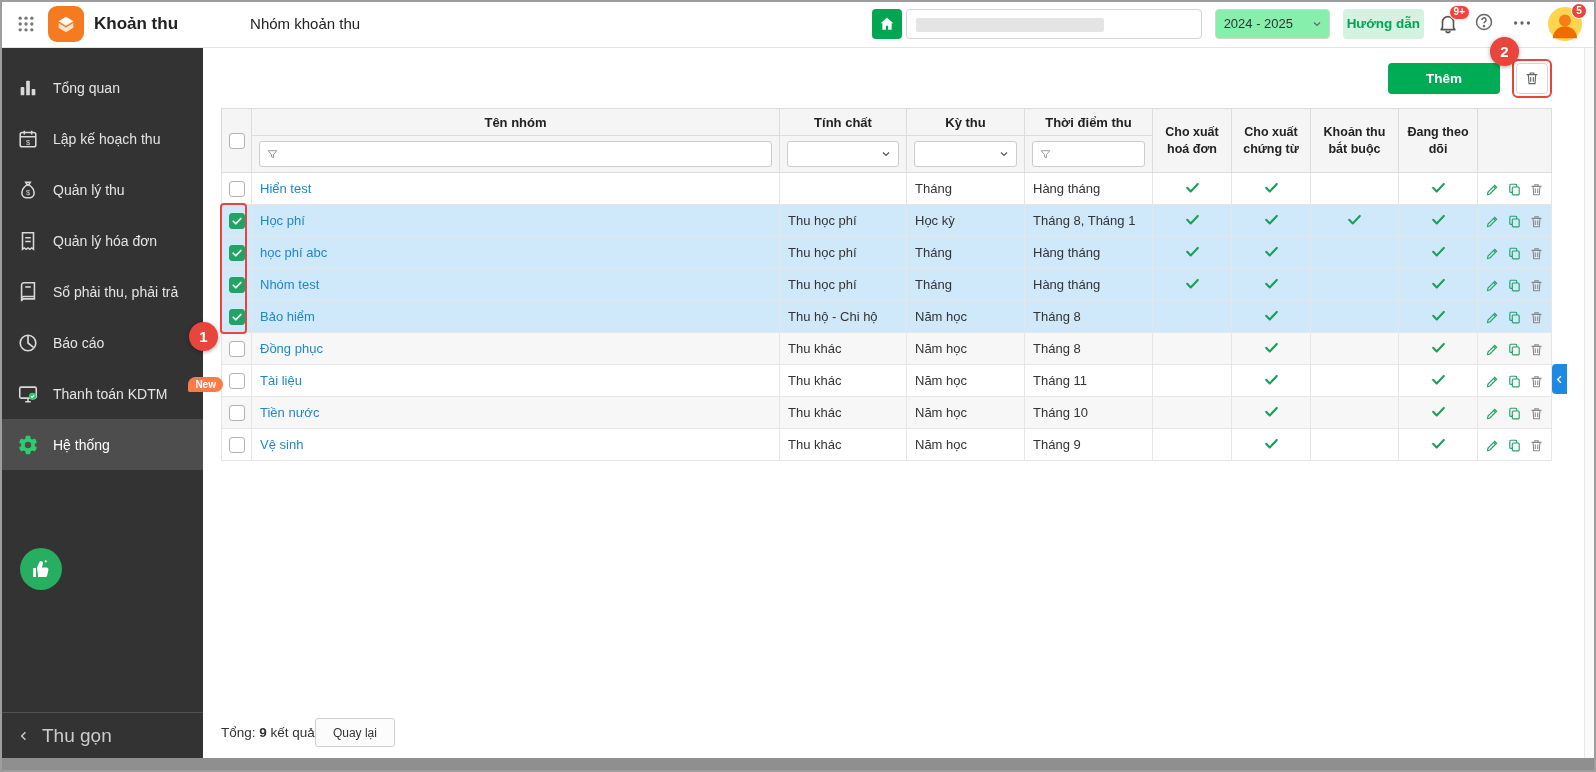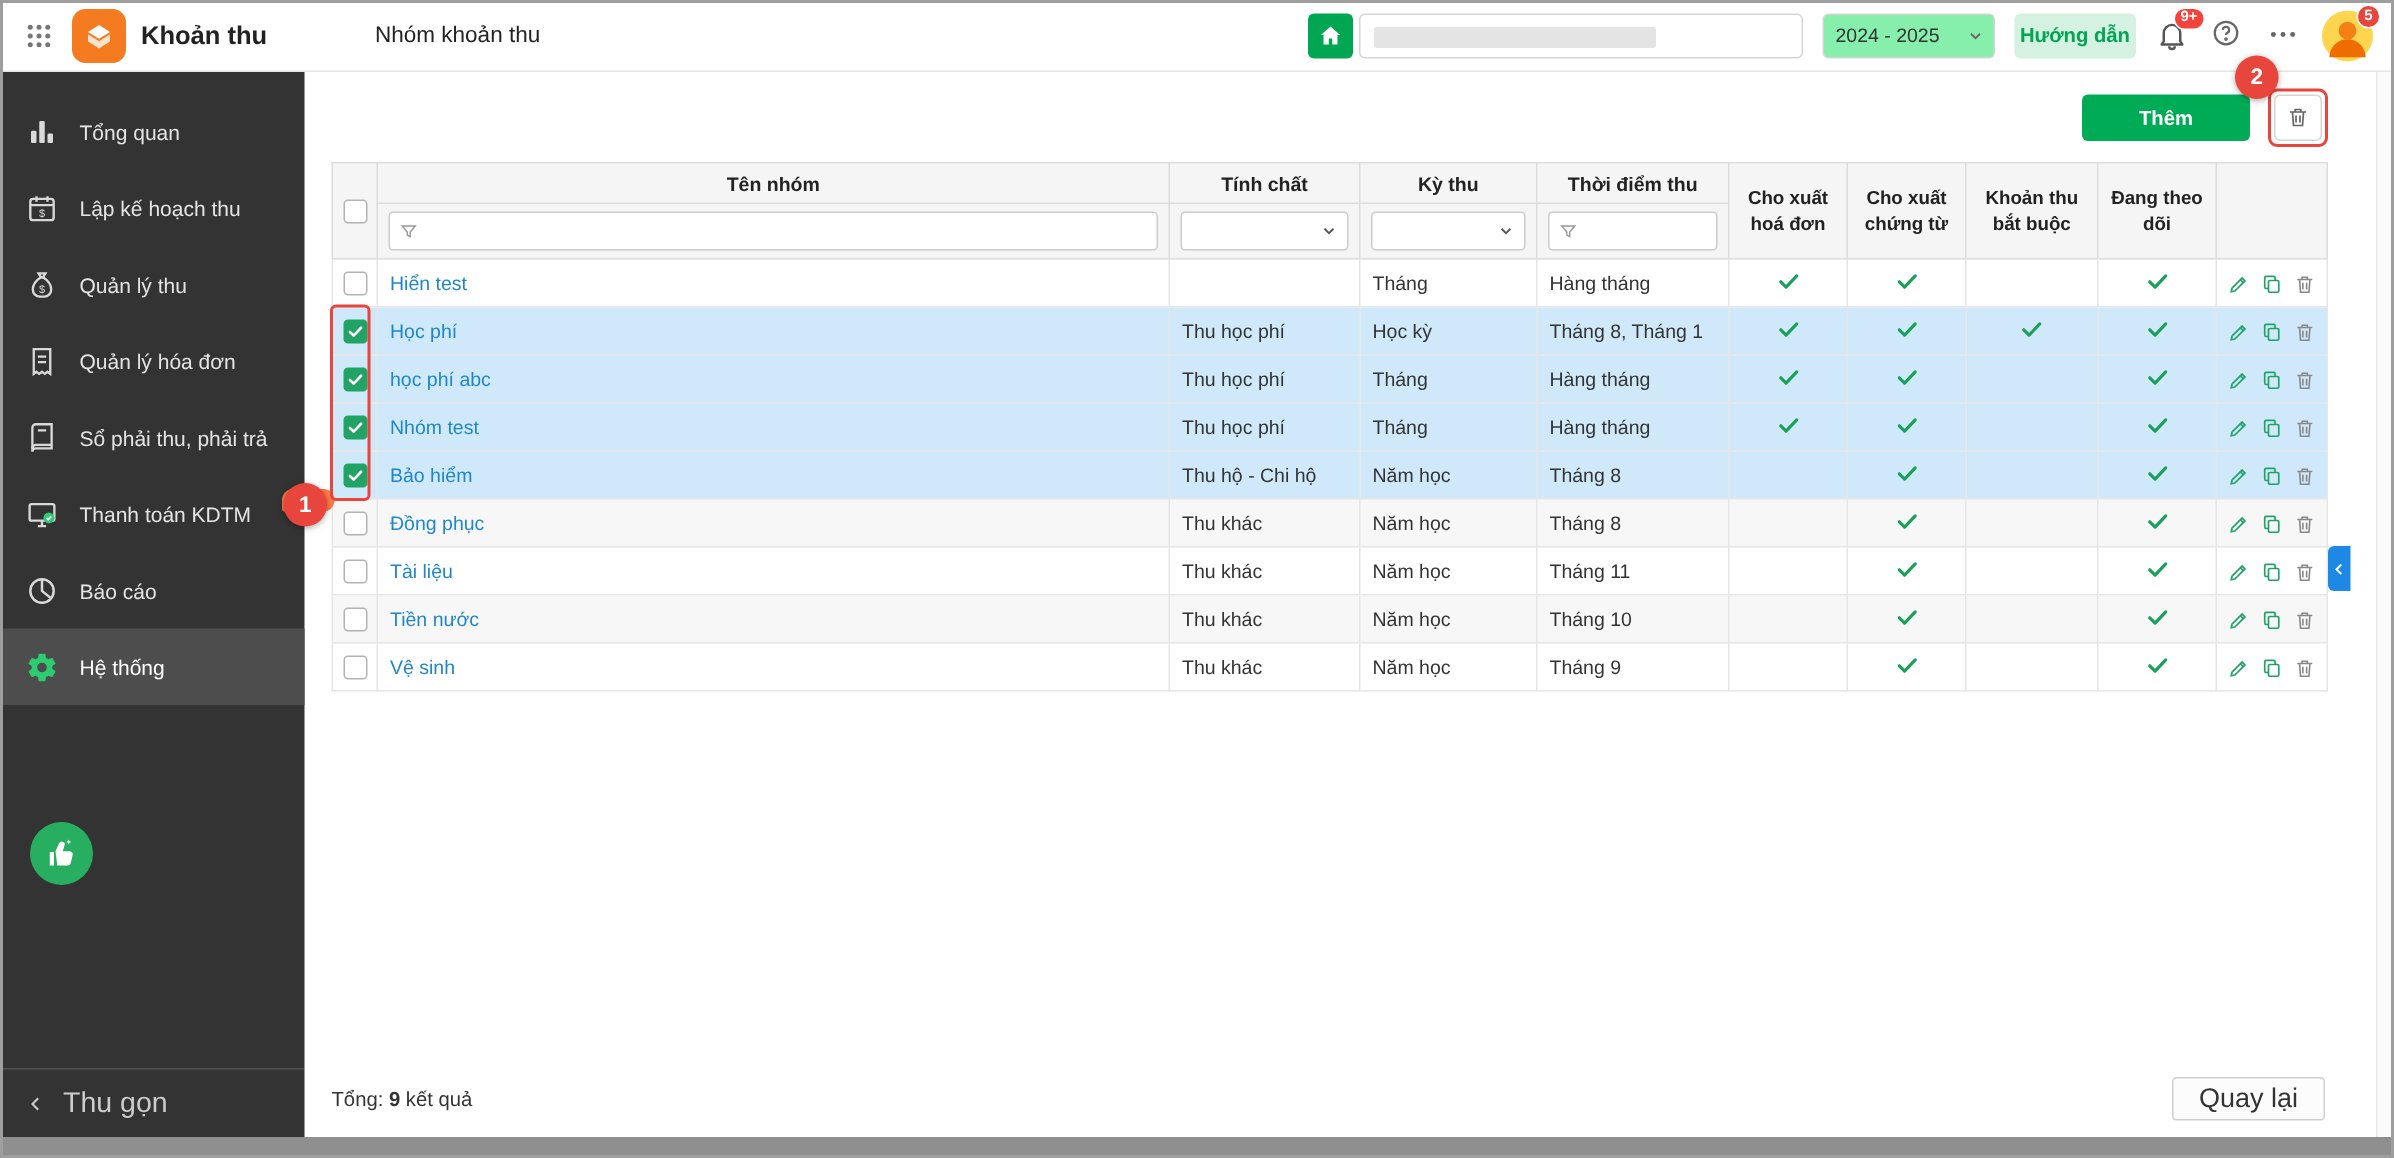--- a/index.html
+++ b/index.html
@@ -82,22 +82,22 @@
   .col-flag { text-align:center; padding:0; }
   .check-icon svg { width:17px; height:17px; vertical-align:middle; }
   .checkbox { width:16px; height:16px; border:1px solid #b3b3b3; border-radius:3px; background:#fff; display:inline-flex; align-items:center; justify-content:center; vertical-align:middle; cursor:pointer; }
   .checkbox.checked { background:#21a366; border-color:#21a366; }
   .checkbox svg { width:12px; height:12px; }
   .col-actions { text-align:center; padding:0 3px; white-space:nowrap; }
   .act { display:inline-flex; margin:0 3.5px; cursor:pointer; vertical-align:middle; }
   .act svg { width:15px; height:15px; }
 
   
-  .main-footer { position:absolute; left:0; right:0; bottom:11px; display:flex; align-items:center; justify-content:space-between; padding:0 46px 0 18px; font-size:13.5px; color:#333; }
-  .btn-back { height:29px; padding:0 17px; background:#fcfcfc; border:1px solid #cfcfcf; border-radius:3px; font-size:18px; color:#333; cursor:pointer; font-family:inherit; }
+  .main-footer { position:absolute; left:0; right:0; bottom:11px; display:flex; align-items:center; padding:0 46px 0 18px; font-size:13.5px; color:#333; }
+  .btn-back { height:29px; padding:0 17px; background:#fcfcfc; border:1px solid #cfcfcf; border-radius:3px; font-size:12px; color:#333; cursor:pointer; font-family:inherit; }
 
   
   .scroll-strip { position:absolute; right:2px; top:48px; bottom:14px; width:10px; background:#fafafa; border-left:1px solid #e8e8e8; z-index:3; }
   .panel-toggle { position:absolute; left:1552px; top:364px; width:15px; height:30px; background:#1e88e5; border-radius:4px 0 0 4px; display:flex; align-items:center; justify-content:center; color:#fff; z-index:7; cursor:pointer; }
   .panel-toggle svg { width:11px; height:11px; }
 </style>
 </head>
 <body>
 
 <div class="topbar">
@@ -229,38 +229,38 @@
           <svg viewBox="0 0 24 24" fill="none" stroke="currentColor" stroke-width="1.7">
             <path d="M5 4.5A2.5 2.5 0 0 1 7.5 2H19v17.5H7.5A2.5 2.5 0 0 0 5 22z"></path>
             <path d="M5 19.5A2.5 2.5 0 0 1 7.5 17H19"></path>
             <path d="M9 6.5h6"></path>
           </svg>
         </span>
         <span class="sb-label">Sổ phải thu, phải trả</span>
       </div>
       <div class="sb-item">
         <span class="icon sb-icon">
+          <svg viewBox="0 0 24 24" fill="none" stroke="currentColor" stroke-width="1.8">
+            <circle cx="12" cy="12" r="8.5"></circle>
+            <path d="M12 3.5V12l6 4.8"></path>
+          </svg>
+        </span>
+        <span class="sb-label">Báo cáo</span>
+      </div>
+      <div class="sb-item">
+        <span class="icon sb-icon">
           <svg viewBox="0 0 24 24" fill="none" stroke="currentColor" stroke-width="1.7">
             <rect x="3" y="4.5" width="18" height="12" rx="1.5"></rect>
             <path d="M9 20.5h6M12 16.5v4"></path>
             <circle cx="17" cy="14.5" r="4" fill="#2ecc71" stroke="none"></circle>
             <path d="M15.3 14.5l1.2 1.2 2.2-2.4" stroke="#fff" stroke-width="1.3"></path>
           </svg>
         </span>
         <span class="sb-label">Thanh toán KDTM</span>
         <span class="sb-badge">New</span>
-      </div>
-      <div class="sb-item">
-        <span class="icon sb-icon">
-          <svg viewBox="0 0 24 24" fill="none" stroke="currentColor" stroke-width="1.8">
-            <circle cx="12" cy="12" r="8.5"></circle>
-            <path d="M12 3.5V12l6 4.8"></path>
-          </svg>
-        </span>
-        <span class="sb-label">Báo cáo</span>
       </div>
       <div class="sb-item active">
         <span class="icon sb-icon">
           <svg viewBox="0 0 24 24">
             <path fill="currentColor" fill-rule="evenodd" d="M19.43 12.98c.04-.32.07-.64.07-.98s-.03-.66-.07-.98l2.11-1.65a.5.5 0 0 0 .12-.64l-2-3.46a.5.5 0 0 0-.61-.22l-2.49 1a7.3 7.3 0 0 0-1.69-.98l-.38-2.65A.49.49 0 0 0 14 2h-4a.49.49 0 0 0-.49.42l-.38 2.65c-.61.25-1.17.59-1.69.98l-2.49-1a.5.5 0 0 0-.61.22l-2 3.46a.5.5 0 0 0 .12.64l2.11 1.65c-.04.32-.07.65-.07.98s.03.66.07.98l-2.11 1.65a.5.5 0 0 0-.12.64l2 3.46c.12.22.39.3.61.22l2.49-1c.52.39 1.08.73 1.69.98l.38 2.65c.04.24.25.42.49.42h4c.24 0 .45-.18.49-.42l.38-2.65a7.3 7.3 0 0 0 1.69-.98l2.49 1c.22.08.49 0 .61-.22l2-3.46a.5.5 0 0 0-.12-.64zM12 15.5a3.5 3.5 0 1 1 0-7 3.5 3.5 0 0 1 0 7z"></path>
           </svg>
         </span>
         <span class="sb-label">Hệ thống</span>
       </div>
     </div>

